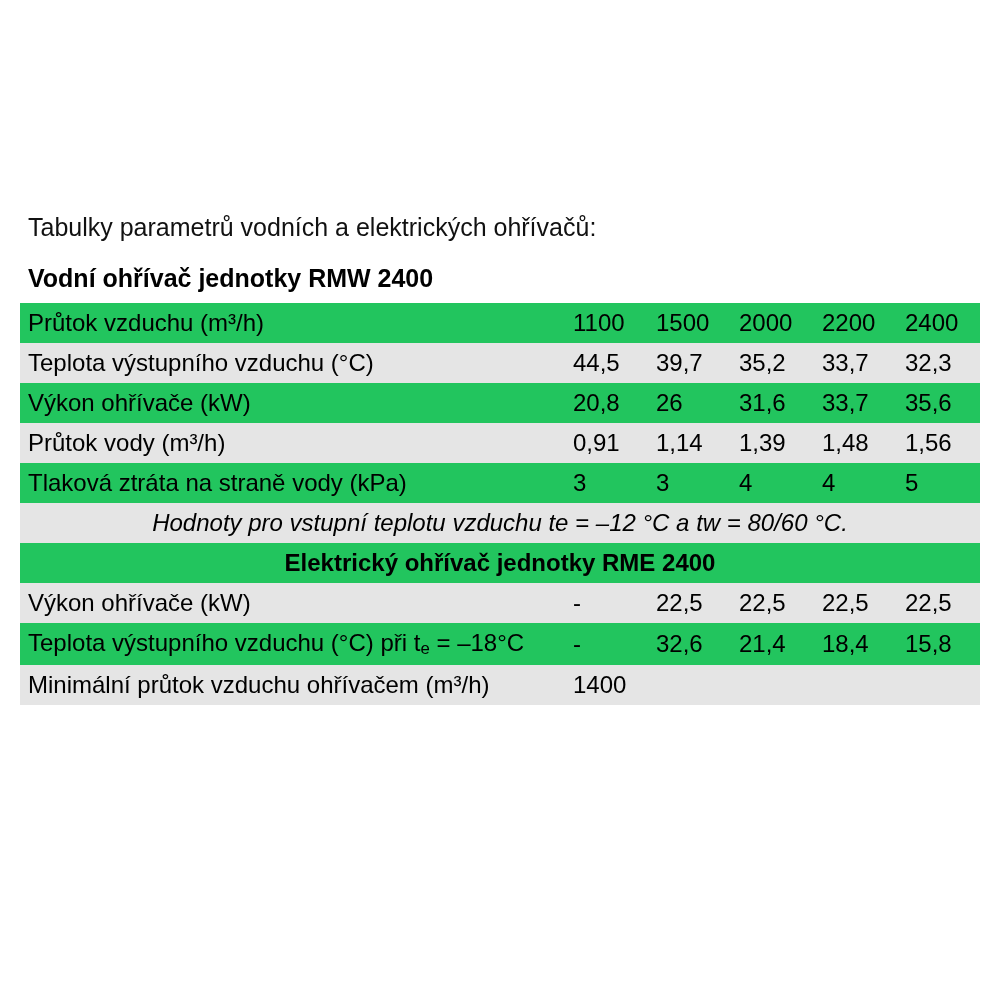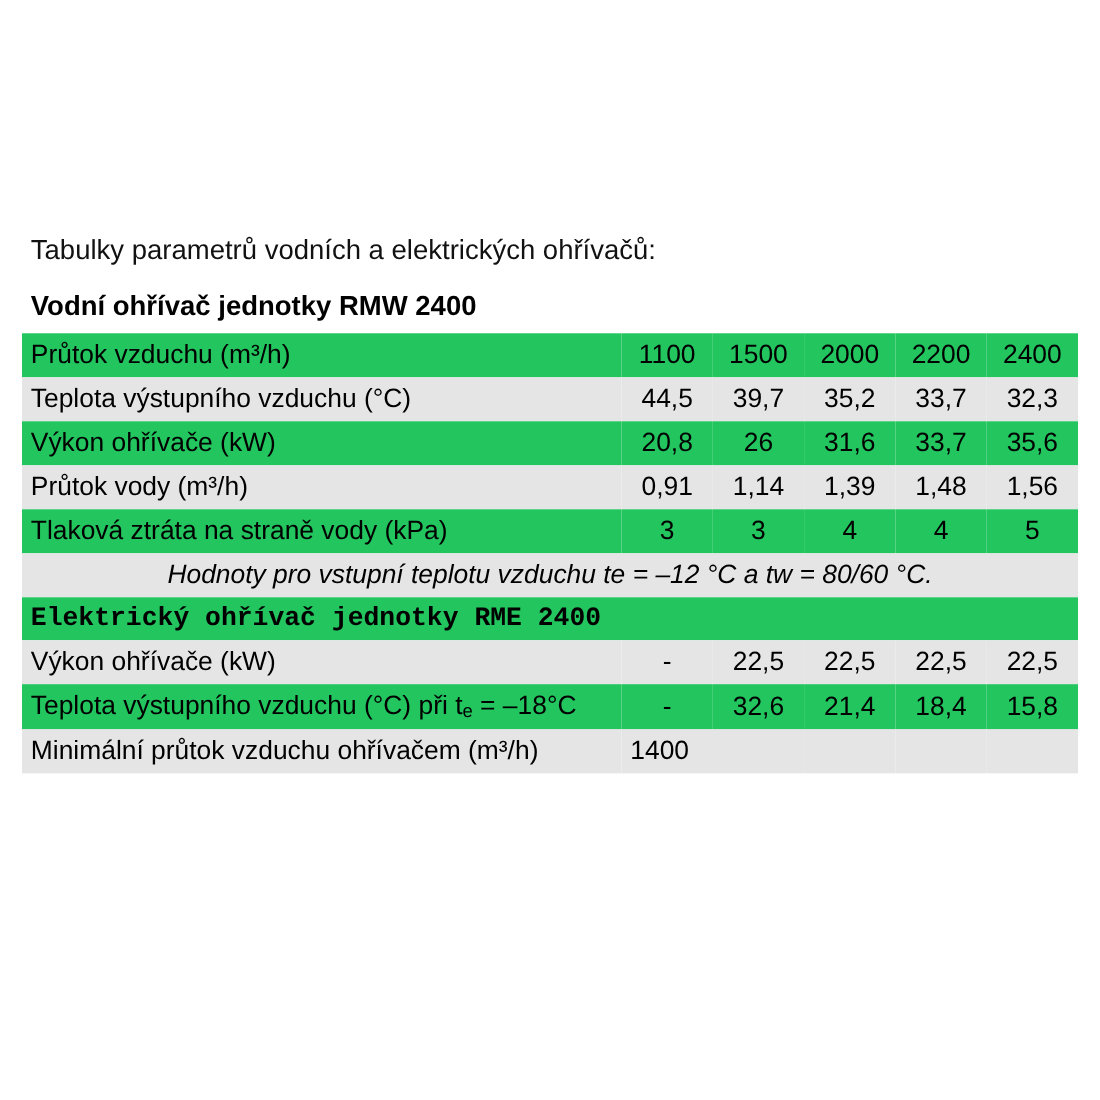--- a/index.html
+++ b/index.html
@@ -46,35 +46,34 @@
     background: #22c55e;
   }
   tr.plain td {
     background: #e5e5e5;
   }
   td.label {
     text-align: left;
     padding-left: 12px;
   }
   td.val {
-    text-align: center;
+    text-align: left;
     margin-top: 8px;
   }
   td.note {
     text-align: center;
     padding-left: 12px;
     font-size: 24px;
     font-style: italic;
   }
   td.subhead {
     font-weight: bold;
-    text-align: left;
+    text-align: center;
     padding-left: 12px;
     font-size: 25px;
-    font-family: Liberation Mono, monospace;
   }
   .sub {
     font-size: 0.70em;
     vertical-align: -0.18em;
   }
   .col-label { width: 545px; }
   .col-v { width: 83px; }
   .minflow-val {
   }
 </style>

